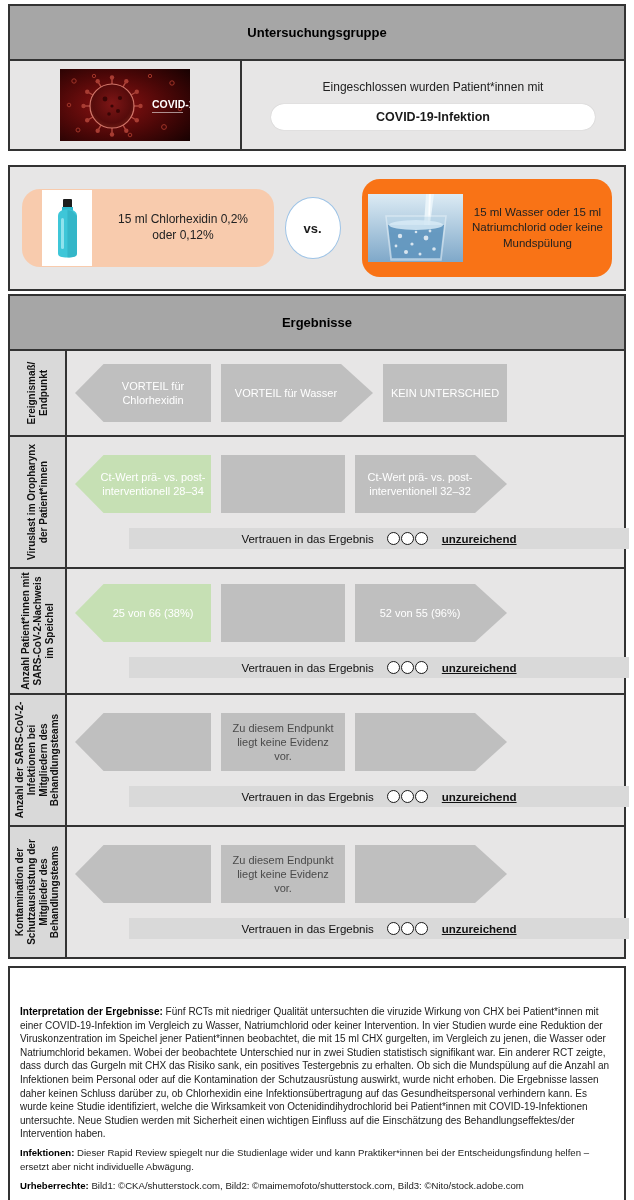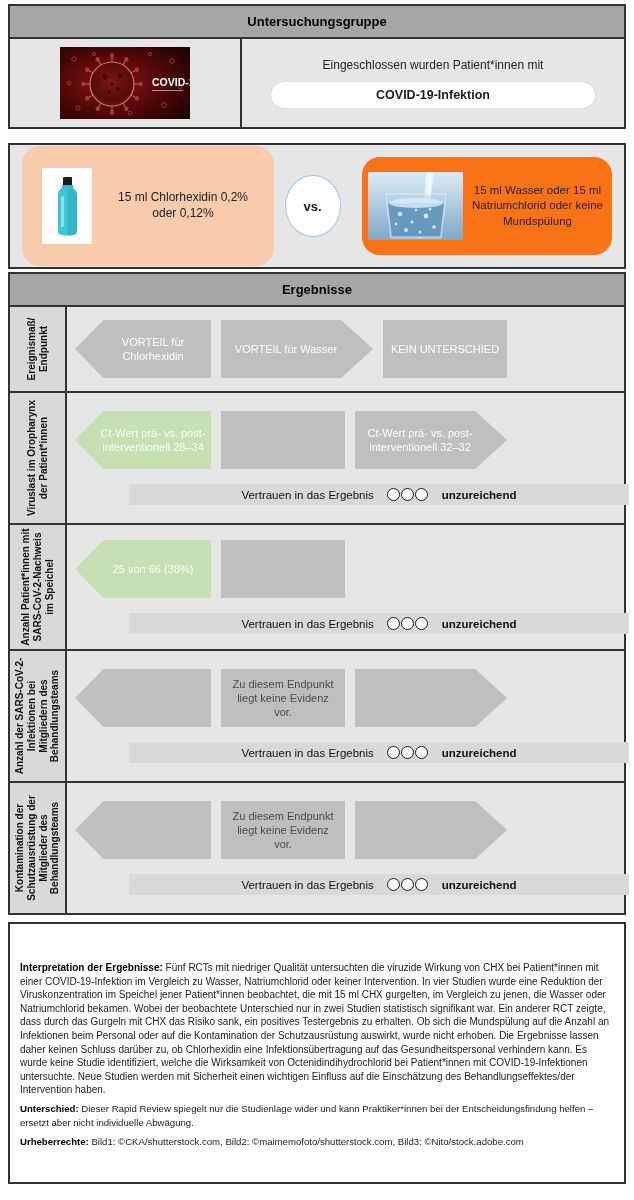--- a/index.html
+++ b/index.html
@@ -5,38 +5,38 @@
   * { margin:0; padding:0; box-sizing:border-box; }
   html,body { background:#ffffff; }
   body {
     width:634px; height:1200px; overflow:hidden;
     font-family:"Liberation Sans", sans-serif; color:#1a1a1a;
     padding-top:4px;
   }
   .box { margin:0 8px; border:2px solid #333333; background:#e7e6e6; }
   .hdr {
     background:#a6a6a6; border-bottom:2px solid #333333;
-    font-weight:bold; font-size:13px; text-align:center; padding:8px 0; color:#000;
+    font-weight:bold; font-size:13px; text-align:center; padding:19px 0; color:#000;
   }
 
   
   .sg-content { display:flex; height:88px; }
   .sg-left { width:232px; border-right:2px solid #333333; display:flex; align-items:center; justify-content:center; }
   .sg-right { flex:1; display:flex; flex-direction:column; align-items:center; justify-content:center; gap:10px; padding:0 22px; }
   .sg-intro { font-size:12px; color:#222; }
   .pill {
     background:#ffffff; border-radius:15px; width:96%; text-align:center;
     font-weight:bold; font-size:12.5px; padding:6px 0; box-shadow:0 0 1px rgba(0,0,0,.25);
   }
 
   
   .sec2 { margin-top:14px; }
   .iv-content { display:flex; align-items:center; height:122px; padding:0 12px; }
   .chx-box {
-    width:252px; height:120px; border-radius:18px; background:#f8cbad;
+    width:252px; height:78px; border-radius:18px; background:#f8cbad;
     display:flex; align-items:center; padding:6px 20px; gap:20px;
   }
   .chx-text { flex:1; text-align:center; font-size:12px; color:#222; line-height:1.3; }
   .img-frame { background:#fff; width:50px; height:76px; display:flex; align-items:center; justify-content:center; flex:none; }
   .vs-circle {
     width:56px; height:62px; border-radius:50%; background:#ffffff; border:1.5px solid #9dc3e6;
     display:flex; align-items:center; justify-content:center;
     font-weight:bold; font-size:13px; margin:0 auto;
   }
   .water-box {
@@ -68,21 +68,21 @@
   .mid   { width:124px; margin-left:10px; background:#bfbfbf; padding:0 6px; }
   .arr-r { width:152px; margin-left:10px; clip-path:polygon(0 0, 79% 0, 100% 50%, 79% 100%, 0 100%); background:#bfbfbf; padding-right:22px; }
   .green { background:#c6e0b4; }
   .dark-text { color:#4a4a4a; }
   .conf {
     width:500px; height:21px; margin-left:62px; background:#d9d9d9;
     display:flex; align-items:center; justify-content:center; gap:13px; font-size:11.5px; color:#111;
   }
   .circles { display:flex; align-items:center; }
   .circles i { display:block; width:13px; height:13px; border:1.4px solid #1a1a1a; border-radius:50%; background:#fff; margin:0 0.5px; }
-  .conf-rating { font-weight:bold; }
+  .conf-rating { font-weight:bold;text-decoration:underline; }
 
   
   .sec4 { margin-top:7px; background:#ffffff; padding:9px 10px 6px 10px; min-height:262px; }
   .interp { font-size:10px; line-height:1.36; color:#222; text-align:left;margin-top:28px; }
   .interp b { color:#000; }
   .small-line { font-size:9.6px; line-height:1.45; margin-top:5px; color:#222; }
   .small-line b { color:#000; }
 </style>
 </head>
 <body>
@@ -265,20 +265,23 @@
       <span class="vtext w118">Anzahl Patient*innen mit SARS-CoV-2-Nachweis im Speichel</span>
     </div>
     <div class="r-content">
       <div class="shapes">
         <div class="shape arr-l green">
             <span>25 von 66 (38%)</span>
           </div>
         <div class="shape mid">
             <span></span>
           </div>
+        <div class="shape arr-r">
+            <span>52 von 55 (96%)</span>
+          </div>
       </div>
       <div class="conf">
         <span>Vertrauen in das Ergebnis</span>
         <span class="circles">
             <i></i>
             <i></i>
             <i></i>
           </span>
         <span class="conf-rating">unzureichend</span>
       </div>
@@ -337,15 +340,15 @@
             <i></i>
           </span>
         <span class="conf-rating">unzureichend</span>
       </div>
     </div>
   </div>
 </section>
 
 <section class="box sec4">
   <p class="interp"><b>Interpretation der Ergebnisse:</b> <span>Fünf RCTs mit niedriger Qualität untersuchten die viruzide Wirkung von CHX bei Patient*innen mit einer COVID-19-Infektion im Vergleich zu Wasser, Natriumchlorid oder keiner Intervention. In vier Studien wurde eine Reduktion der Viruskonzentration im Speichel jener Patient*innen beobachtet, die mit 15 ml CHX gurgelten, im Vergleich zu jenen, die Wasser oder Natriumchlorid bekamen. Wobei der beobachtete Unterschied nur in zwei Studien statistisch signifikant war. Ein anderer RCT zeigte, dass durch das Gurgeln mit CHX das Risiko sank, ein positives Testergebnis zu erhalten. Ob sich die Mundspülung auf die Anzahl an Infektionen beim Personal oder auf die Kontamination der Schutzausrüstung auswirkt, wurde nicht erhoben. Die Ergebnisse lassen daher keinen Schluss darüber zu, ob Chlorhexidin eine Infektionsübertragung auf das Gesundheitspersonal verhindern kann. Es wurde keine Studie identifiziert, welche die Wirksamkeit von Octenidindihydrochlorid bei Patient*innen mit COVID-19-Infektionen untersuchte. Neue Studien werden mit Sicherheit einen wichtigen Einfluss auf die Einschätzung des Behandlungseffektes/der Intervention haben.</span></p>
-  <p class="small-line"><b>Unterschied:</b> <span>Dieser Rapid Review spiegelt nur die Studienlage wider und kann Praktiker*innen bei der Entscheidungsfindung helfen – ersetzt aber nicht individuelle Abwägung.</span></p>
+  <p class="small-line"><b>Infektionen:</b> <span>Dieser Rapid Review spiegelt nur die Studienlage wider und kann Praktiker*innen bei der Entscheidungsfindung helfen – ersetzt aber nicht individuelle Abwägung.</span></p>
   <p class="small-line"><b>Urheberrechte:</b> <span>Bild1: ©CKA/shutterstock.com, Bild2: ©maimemofoto/shutterstock.com, Bild3: ©Nito/stock.adobe.com</span></p>
 </section>
 
 </body></html>

